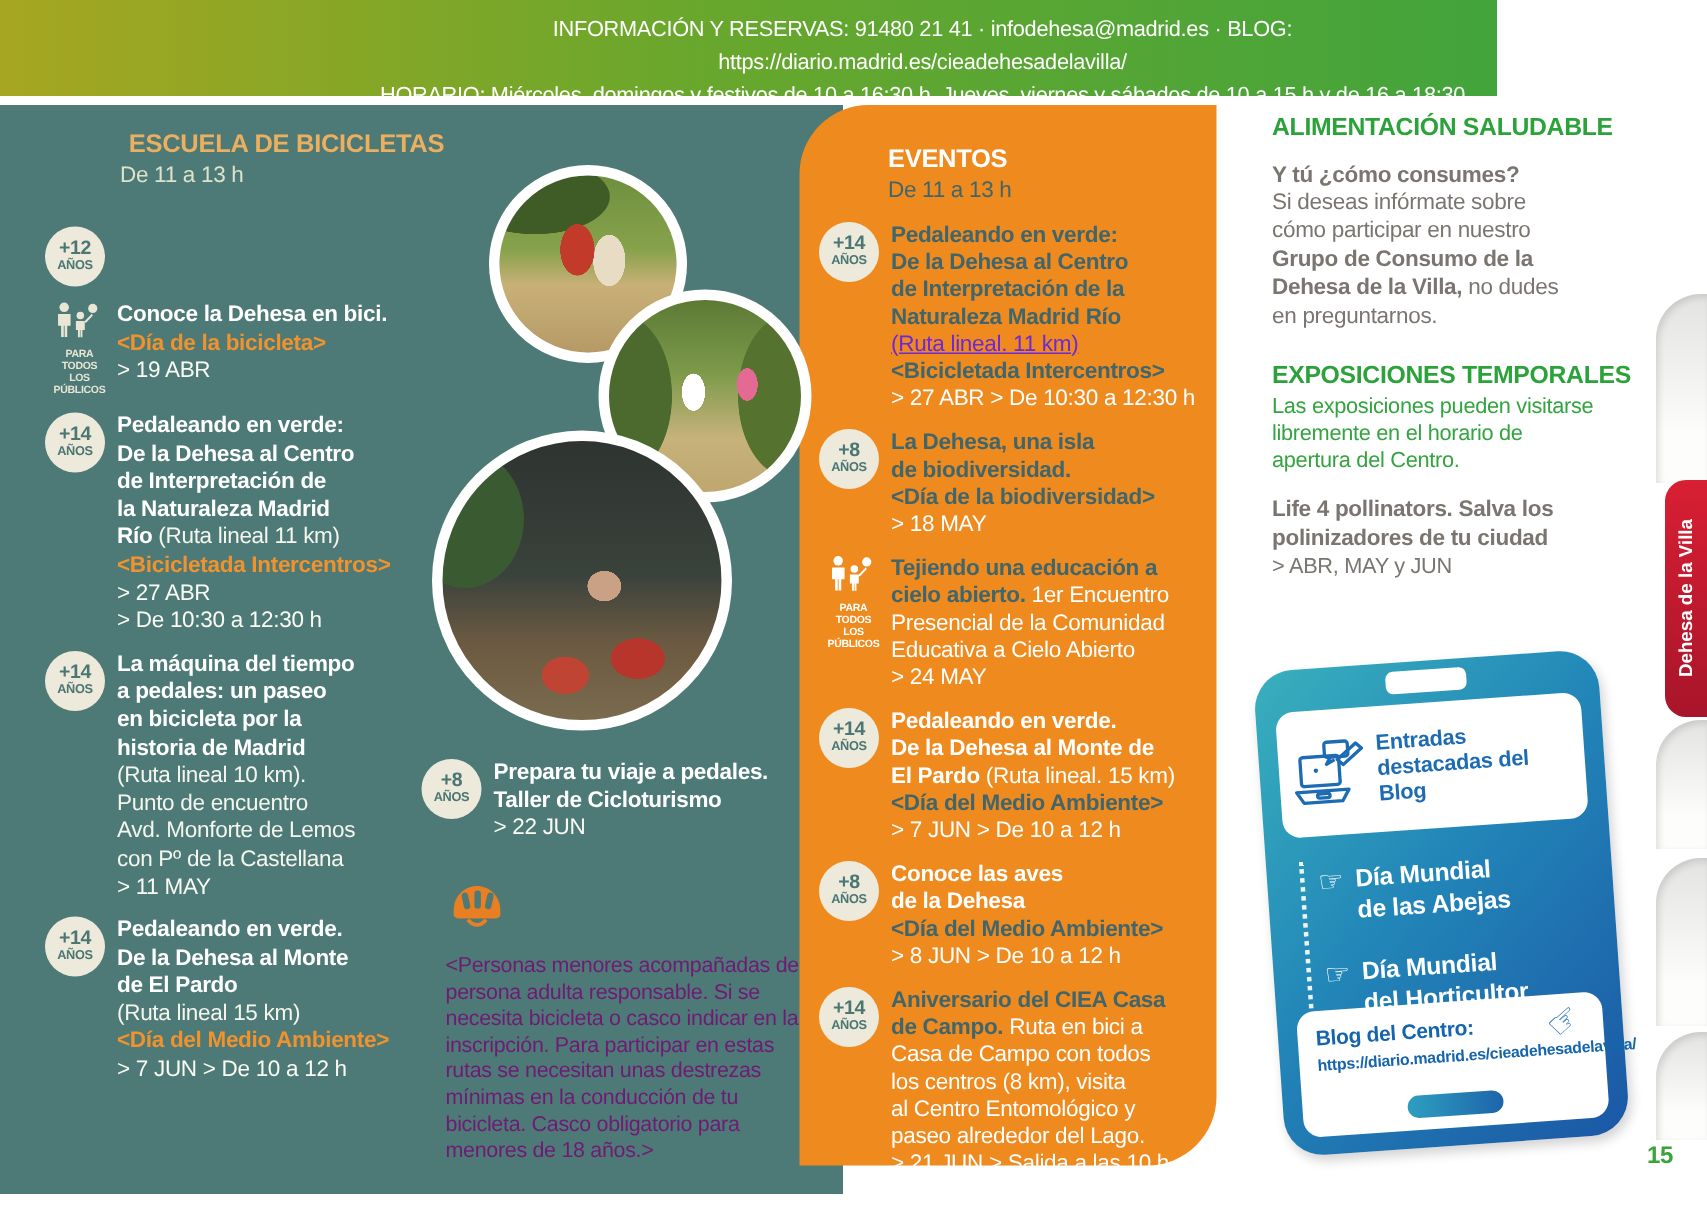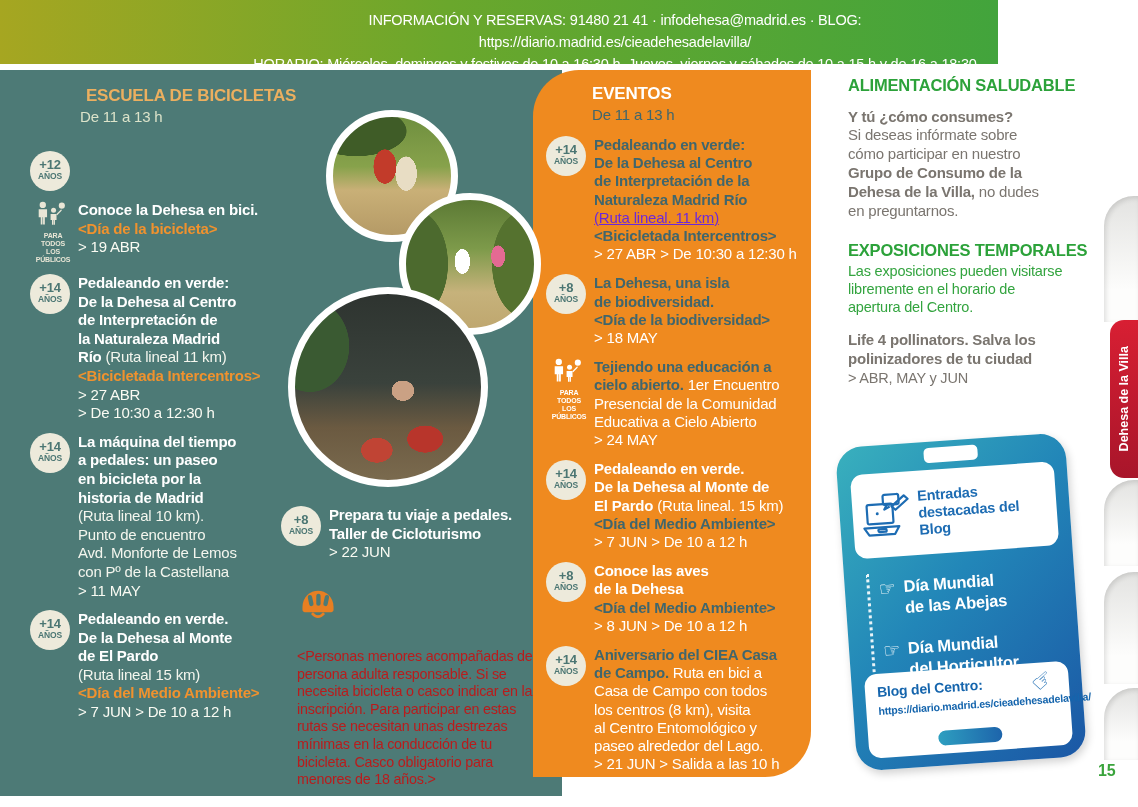--- a/index.html
+++ b/index.html
@@ -70,24 +70,24 @@
   .orange-scope .fam-ic{fill:#ffffff;}
   .orange-scope .fam-caption{color:#ffffff;}
 
   
   .col-left{position:absolute;left:30px;top:86px;width:272px;z-index:4;}
   .col-left .col-title{color:#ecaf5f;margin-left:50px;text-align:center;}
   .col-left .col-sub{color:#dce3ca;margin-left:50px;margin-bottom:26px;}
 
   .center-item{position:absolute;left:281px;top:506px;width:256px;z-index:4;}
   .helmet-wrap{position:absolute;left:299px;top:588px;z-index:4;}
-  .note{position:absolute;left:297px;top:636px;width:240px;z-index:4;color:#b91c1c;
-        font-size:14.3px;line-height:17.6px;margin-top:12px;}
-
-  .col-events{position:absolute;left:546px;top:84px;width:262px;z-index:4;}
+  .note{position:absolute;left:297px;top:636px;width:240px;z-index:4;color:#701a75;
+        font-size:14.3px;line-height:17.6px;}
+
+  .col-events{position:absolute;left:546px;top:96px;width:262px;z-index:4;}
   .col-events .col-title{color:#ffffff;margin-left:46px;}
   .col-events .col-sub{color:#40666c;margin-left:46px;margin-bottom:13px;}
   .col-events .itext{line-height:18.2px;}
   .col-events .item{margin-bottom:11px;}
 
   
   .col-right{position:absolute;left:848px;top:76px;width:248px;z-index:4;}
   .sec-title{color:#2ca23a;font-size:16.5px;font-weight:700;}
   .lead{color:#7a756f;font-size:15px;font-weight:700;margin-top:13px;}
   .right-body{color:#7a756f;font-size:15px;line-height:19px;white-space:pre-line;}

